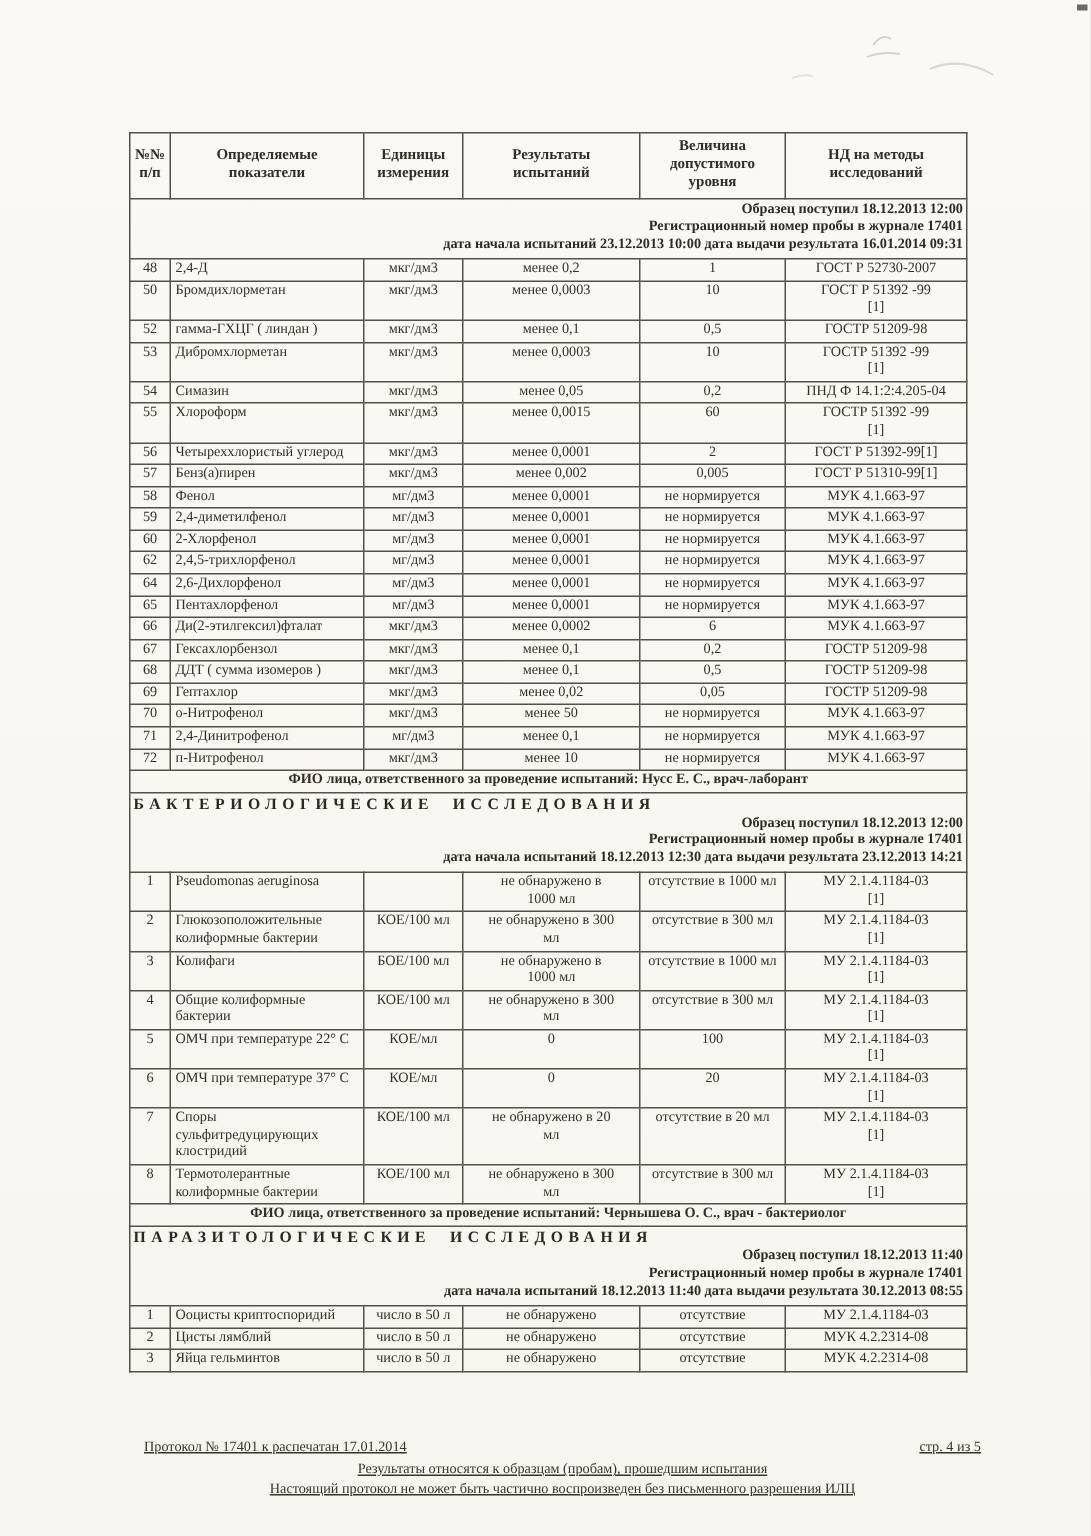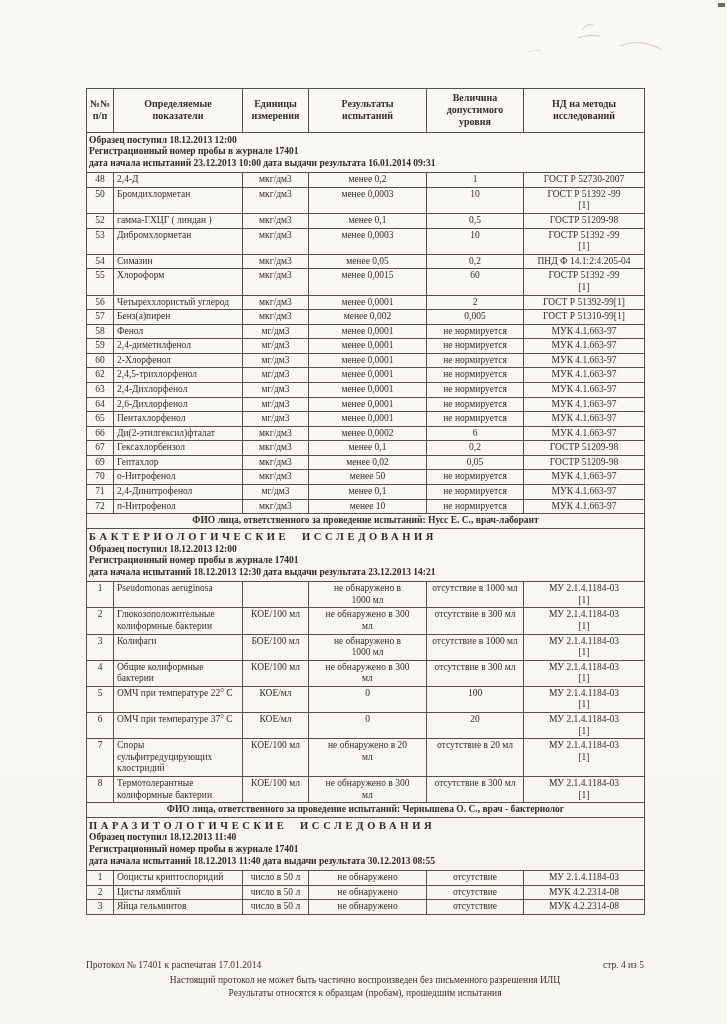--- a/index.html
+++ b/index.html
@@ -40,26 +40,26 @@
   table.results td.c-name { text-align:left; padding-left:3px; }
   tr.section-head td { padding:2px 2px 3px 2px; }
   .section-title {
     font-weight:bold;
     font-size:10.5px;
     letter-spacing:.35em;
     word-spacing:.6em;
     text-align:left;
     color:#2d2822;
   }
-  .info-line { font-weight:bold; text-align:left; color:#2f2a24; }
+  .info-line { font-weight:bold; text-align:right; color:#2f2a24; }
   td.fio { text-align:left; font-weight:bold; padding-left:3px; color:#2f2a24;margin-top:32px; }
 
   .page-footer {
-    position:absolute; left:86px; top:960px; width:558px;
-    font-size:9.5px; color:#37322b;
+    position:absolute; left:96px; top:960px; width:558px;
+    font-size:9.5px; color:#37322b;text-decoration:underline;
   }
   .pf-row { display:flex; justify-content:space-between; margin-bottom:4px; }
   .pf-center { text-align:center; line-height:1.35; }
 </style>
 </head>
 <body>
 
 <div class="page">
 
   <svg class="scan-mark" style="left:520px; top:8px;" width="180" height="60" viewBox="0 0 180 60">
@@ -192,28 +192,20 @@
         </tr>
         <tr>
           <td>62</td>
           <td class="c-name">2,4,5-трихлорфенол</td>
           <td>мг/дм3</td>
           <td>менее 0,0001</td>
           <td>не нормируется</td>
           <td>МУК 4.1.663-97</td>
         </tr>
         <tr>
-          <td>63</td>
-          <td class="c-name">2,4-Дихлорфенол</td>
-          <td>мг/дм3</td>
-          <td>менее 0,0001</td>
-          <td>не нормируется</td>
-          <td>МУК 4.1.663-97</td>
-        </tr>
-        <tr>
           <td>64</td>
           <td class="c-name">2,6-Дихлорфенол</td>
           <td>мг/дм3</td>
           <td>менее 0,0001</td>
           <td>не нормируется</td>
           <td>МУК 4.1.663-97</td>
         </tr>
         <tr>
           <td>65</td>
           <td class="c-name">Пентахлорфенол</td>
@@ -229,20 +221,28 @@
           <td>менее 0,0002</td>
           <td>6</td>
           <td>МУК 4.1.663-97</td>
         </tr>
         <tr>
           <td>67</td>
           <td class="c-name">Гексахлорбензол</td>
           <td>мкг/дм3</td>
           <td>менее 0,1</td>
           <td>0,2</td>
+          <td>ГОСТР 51209-98</td>
+        </tr>
+        <tr>
+          <td>68</td>
+          <td class="c-name">ДДТ ( сумма изомеров )</td>
+          <td>мкг/дм3</td>
+          <td>менее 0,1</td>
+          <td>0,5</td>
           <td>ГОСТР 51209-98</td>
         </tr>
         <tr>
           <td>69</td>
           <td class="c-name">Гептахлор</td>
           <td>мкг/дм3</td>
           <td>менее 0,02</td>
           <td>0,05</td>
           <td>ГОСТР 51209-98</td>
         </tr>
@@ -390,17 +390,17 @@
           <td>МУК 4.2.2314-08</td>
         </tr>
       </tbody>
   </table>
 
   <div class="page-footer">
     <div class="pf-row">
       <span>Протокол № 17401 к  распечатан 17.01.2014</span>
       <span>стр. 4 из 5</span>
     </div>
+    <div class="pf-center">Результаты относятся к образцам (пробам), прошедшим испытания</div>
     <div class="pf-center">Настоящий протокол не может  быть частично воспроизведен  без письменного разрешения ИЛЦ</div>
-    <div class="pf-center">Результаты относятся к образцам (пробам), прошедшим испытания</div>
   </div>
 
 </div>
 
 </body></html>

